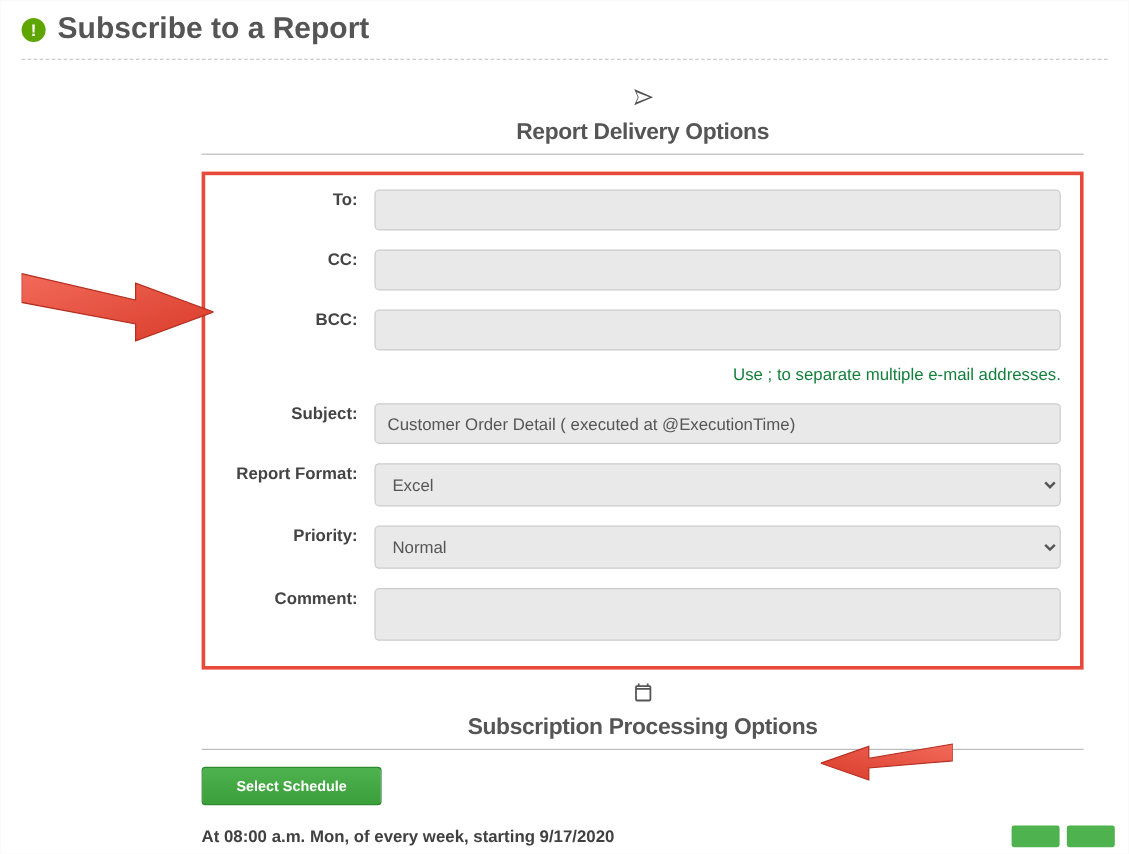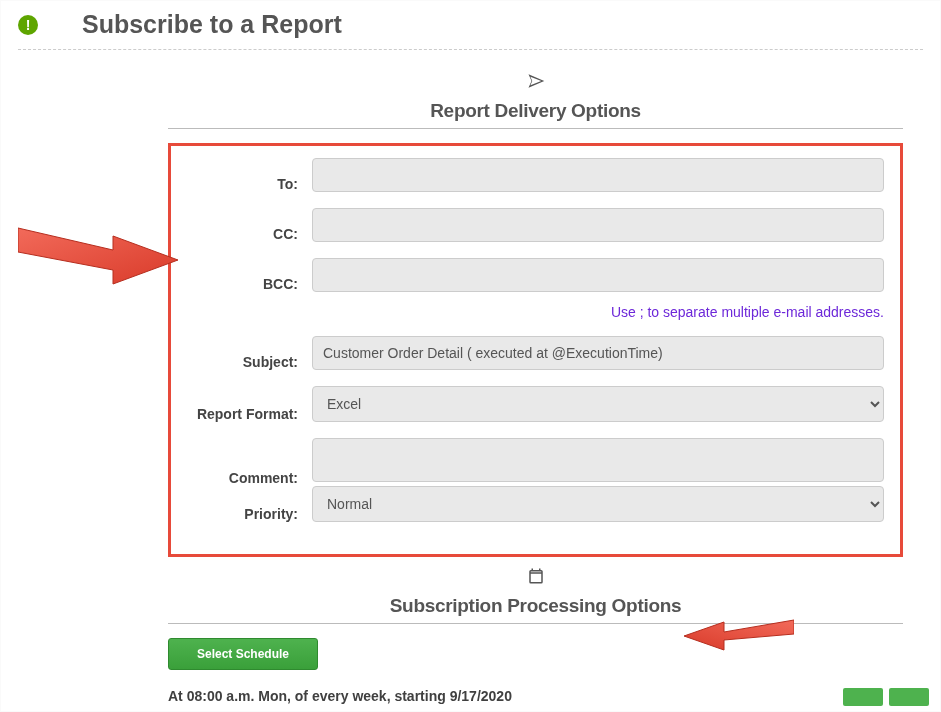--- a/index.html
+++ b/index.html
@@ -30,21 +30,20 @@
     border-radius: 50%;
     background: #5ea500;
     color: #fff;
     display: flex; align-items: center; justify-content: center;
     font-weight: bold; font-size: 14px;
   }
   .page-title {
     font-size: 25px;
     font-weight: 600;
     color: #555;
-    margin-left: 34px;
   }
   
   .section {
     margin-left: 150px;
     margin-right: 20px;
     position: relative;
   }
   .section-header {
     display: flex; align-items: center; gap: 10px;
     border-bottom: 1px solid #bbb;
@@ -61,21 +60,21 @@
     letter-spacing: -0.3px;
   }
   
   .red-box {
     border: 3px solid #e74a3a;
     padding: 12px 16px 16px 16px;
     margin-bottom: 10px;
   }
   .form-row {
     display: flex;
-    align-items: flex-end;
+    align-items: flex-start;
     margin-bottom: 16px;
   }
   .form-row.last { margin-bottom: 0; }
   .form-label {
     width: 125px;
     text-align: right;
     padding-right: 14px;
     font-weight: 700;
     font-size: 14px;
     color: #444;
@@ -90,21 +89,21 @@
     color: #555;
     background: #e9e9e9;
     border: 1px solid #ccc;
     border-radius: 4px;
     font-family: inherit;
   }
   .form-field textarea { height: 44px; resize: none; }
   .hint-row {
     text-align: right;
     font-size: 14px;
-    color: #6d28d9;
+    color: #15803d;
     margin: -4px 0 16px 0;
   }
   
   .proc-row {
     display: flex;
     align-items: center;
     gap: 24px;
     margin-top: 10px;
     margin-bottom: 18px;
     font-size: 15px;
@@ -209,32 +208,32 @@
 
       <div class="form-row">
         <div class="form-label">Report Format:</div>
         <div class="form-field">
           <select>
             <option>Excel</option>
           </select>
         </div>
       </div>
 
-      <div class="form-row last">
-        <div class="form-label">Comment:</div>
-        <div class="form-field"><textarea style=""></textarea></div>
-      </div>
-
       <div class="form-row">
         <div class="form-label">Priority:</div>
         <div class="form-field">
           <select>
             <option>Normal</option>
           </select>
         </div>
+      </div>
+
+      <div class="form-row last">
+        <div class="form-label">Comment:</div>
+        <div class="form-field"><textarea style=""></textarea></div>
       </div>
 
     </div>
   </div>
 
   <div class="section" style="margin-top:8px;">
     <div class="section-header">
       <svg viewBox="0 0 24 24">
           <path d="M19 4h-1V2h-2v2H8V2H6v2H5a2 2 0 0 0-2 2v14a2 2 0 0 0 2 2h14a2 2 0 0 0 2-2V6a2 2 0 0 0-2-2zm0 16H5V9h14v11zm0-13H5V6h14v1z" fill="#555"></path>
         </svg>

